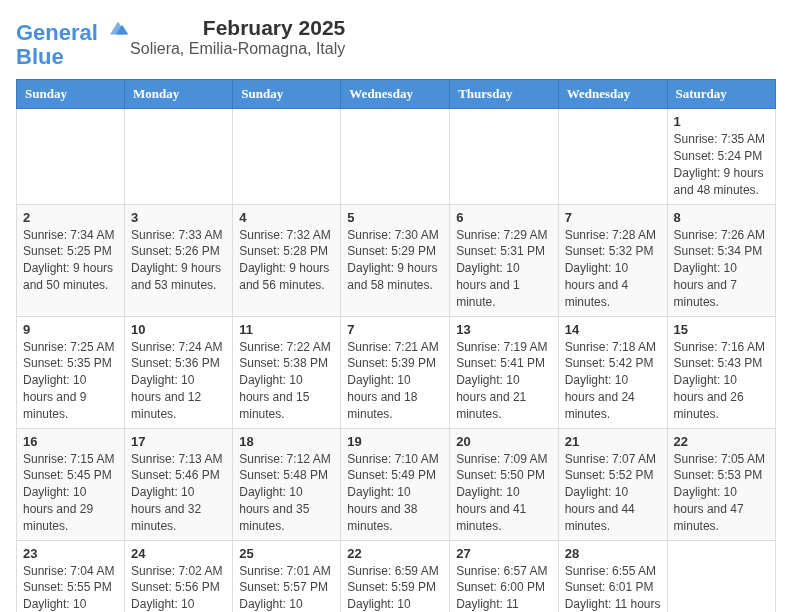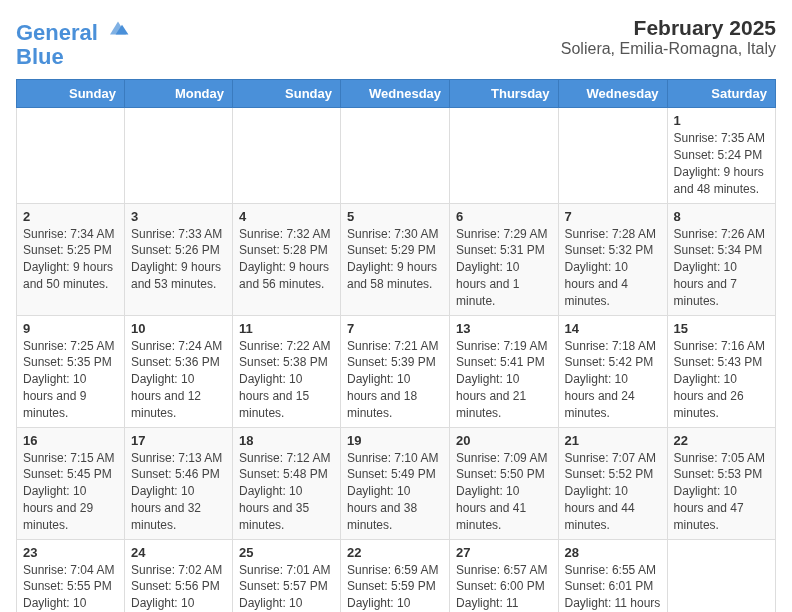--- a/index.html
+++ b/index.html
@@ -5,21 +5,20 @@
     * { box-sizing: border-box; margin: 0; padding: 0; }
     body {
       font-family: Arial, sans-serif;
       background: #fff;
       width: 792px;
       min-height: 612px;
       padding: 16px;
     }
     .header-section {
       display: flex;
-      justify-content: space-between;
       align-items: flex-start;
       margin-bottom: 10px;
     }
     .logo {
       display: flex;
       align-items: center;
     }
     .logo-text {
       font-size: 22px;
       font-weight: bold;
@@ -47,24 +46,25 @@
       color: #555;
     }
     .calendar-table {
       width: 100%;
       border-collapse: collapse;
       border: 1px solid #ccc;
     }
     .calendar-table th {
       background-color: #4a90d9;
       color: white;
-      text-align: right;
+      text-align: left;
       padding: 6px 8px;
       font-size: 13px;
       border: 1px solid #3a7bbf;
+      font-family: Liberation Serif, serif;
     }
     .calendar-table td {
       vertical-align: top;
       padding: 5px 6px;
       border: 1px solid #ddd;
       width: 110px;
       min-height: 80px;
       font-size: 10.5px;
       color: #333;
       background: #fff;

